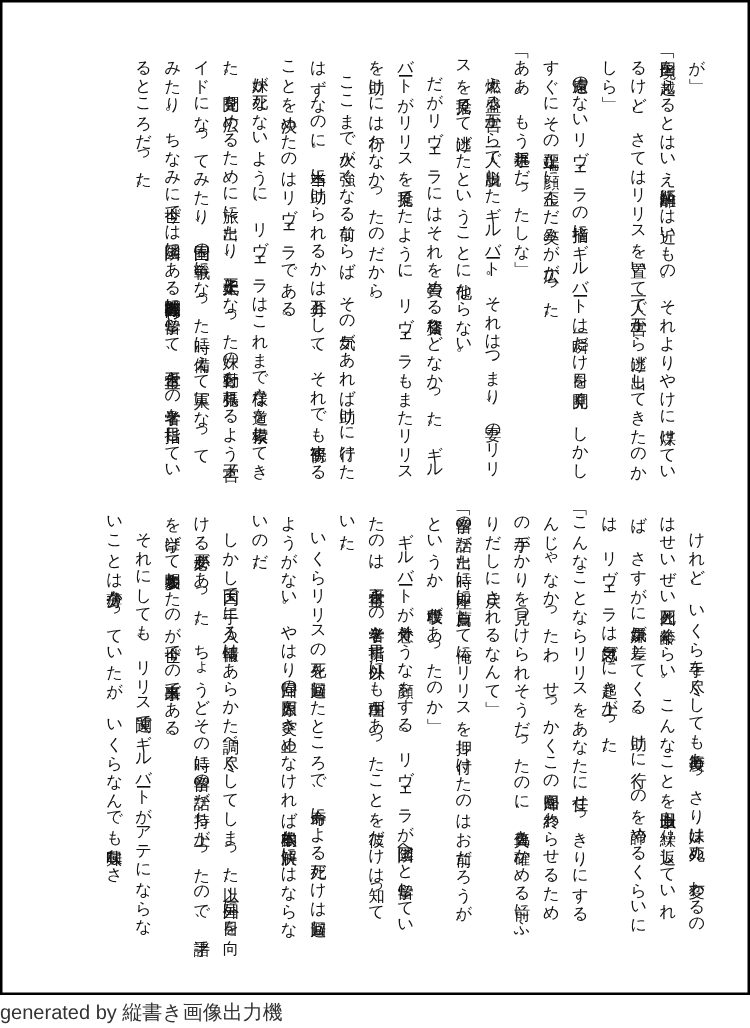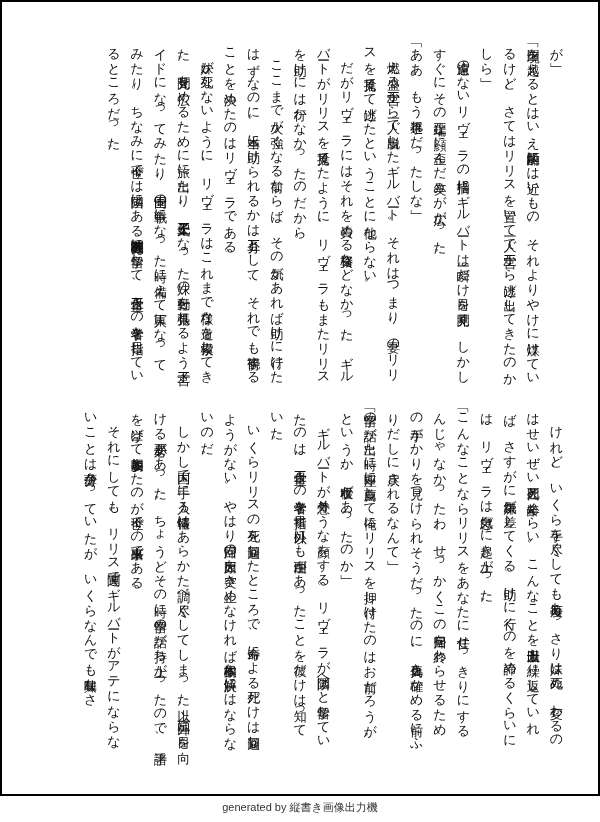--- a/index.html
+++ b/index.html
@@ -42,23 +42,23 @@
     margin: 0;
     padding: 0;
   }
   .tblock-top { top: 37px; }
   .tblock-bottom { top: 402px; }
   .footer {
     position: absolute;
     left: 0;
     right: 0;
     top: 800px;
-    text-align: center;
+    text-align: left;
     font-family: "Liberation Sans", "DejaVu Sans", sans-serif;
-    font-size: 11px;
+    font-size: 16px;
     color: #333333;
   }
 </style>
 </head>
 <body>
 
 <div class="page">
   <div class="frame">
     <div class="tblock tblock-top">
         <p>が」</p>

